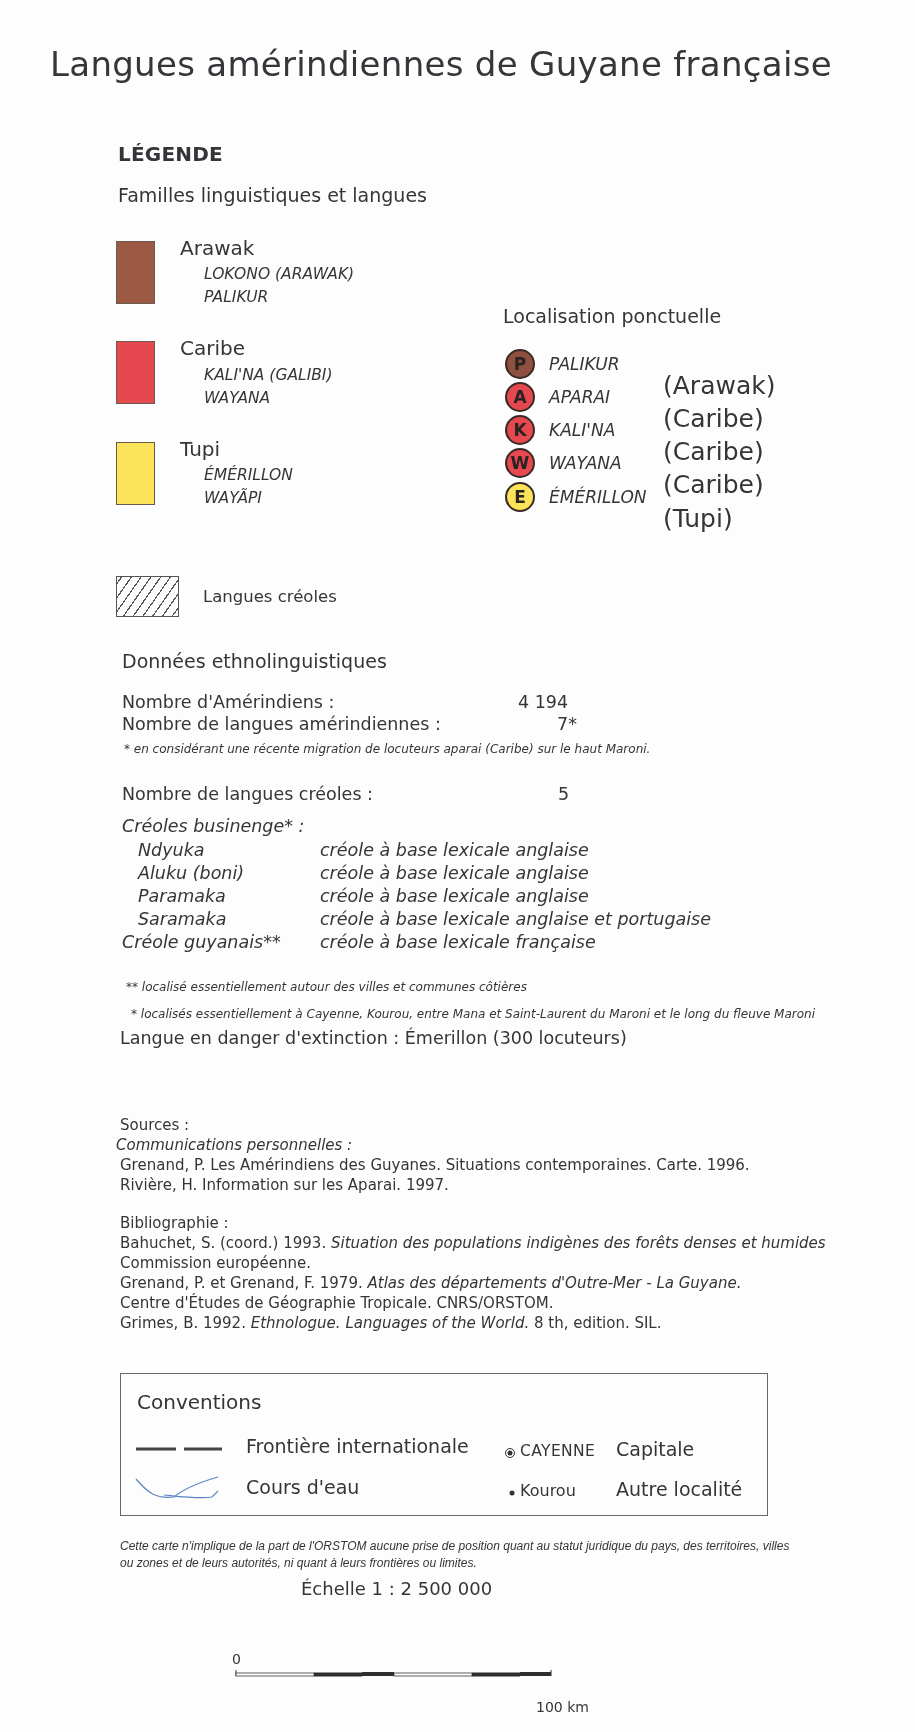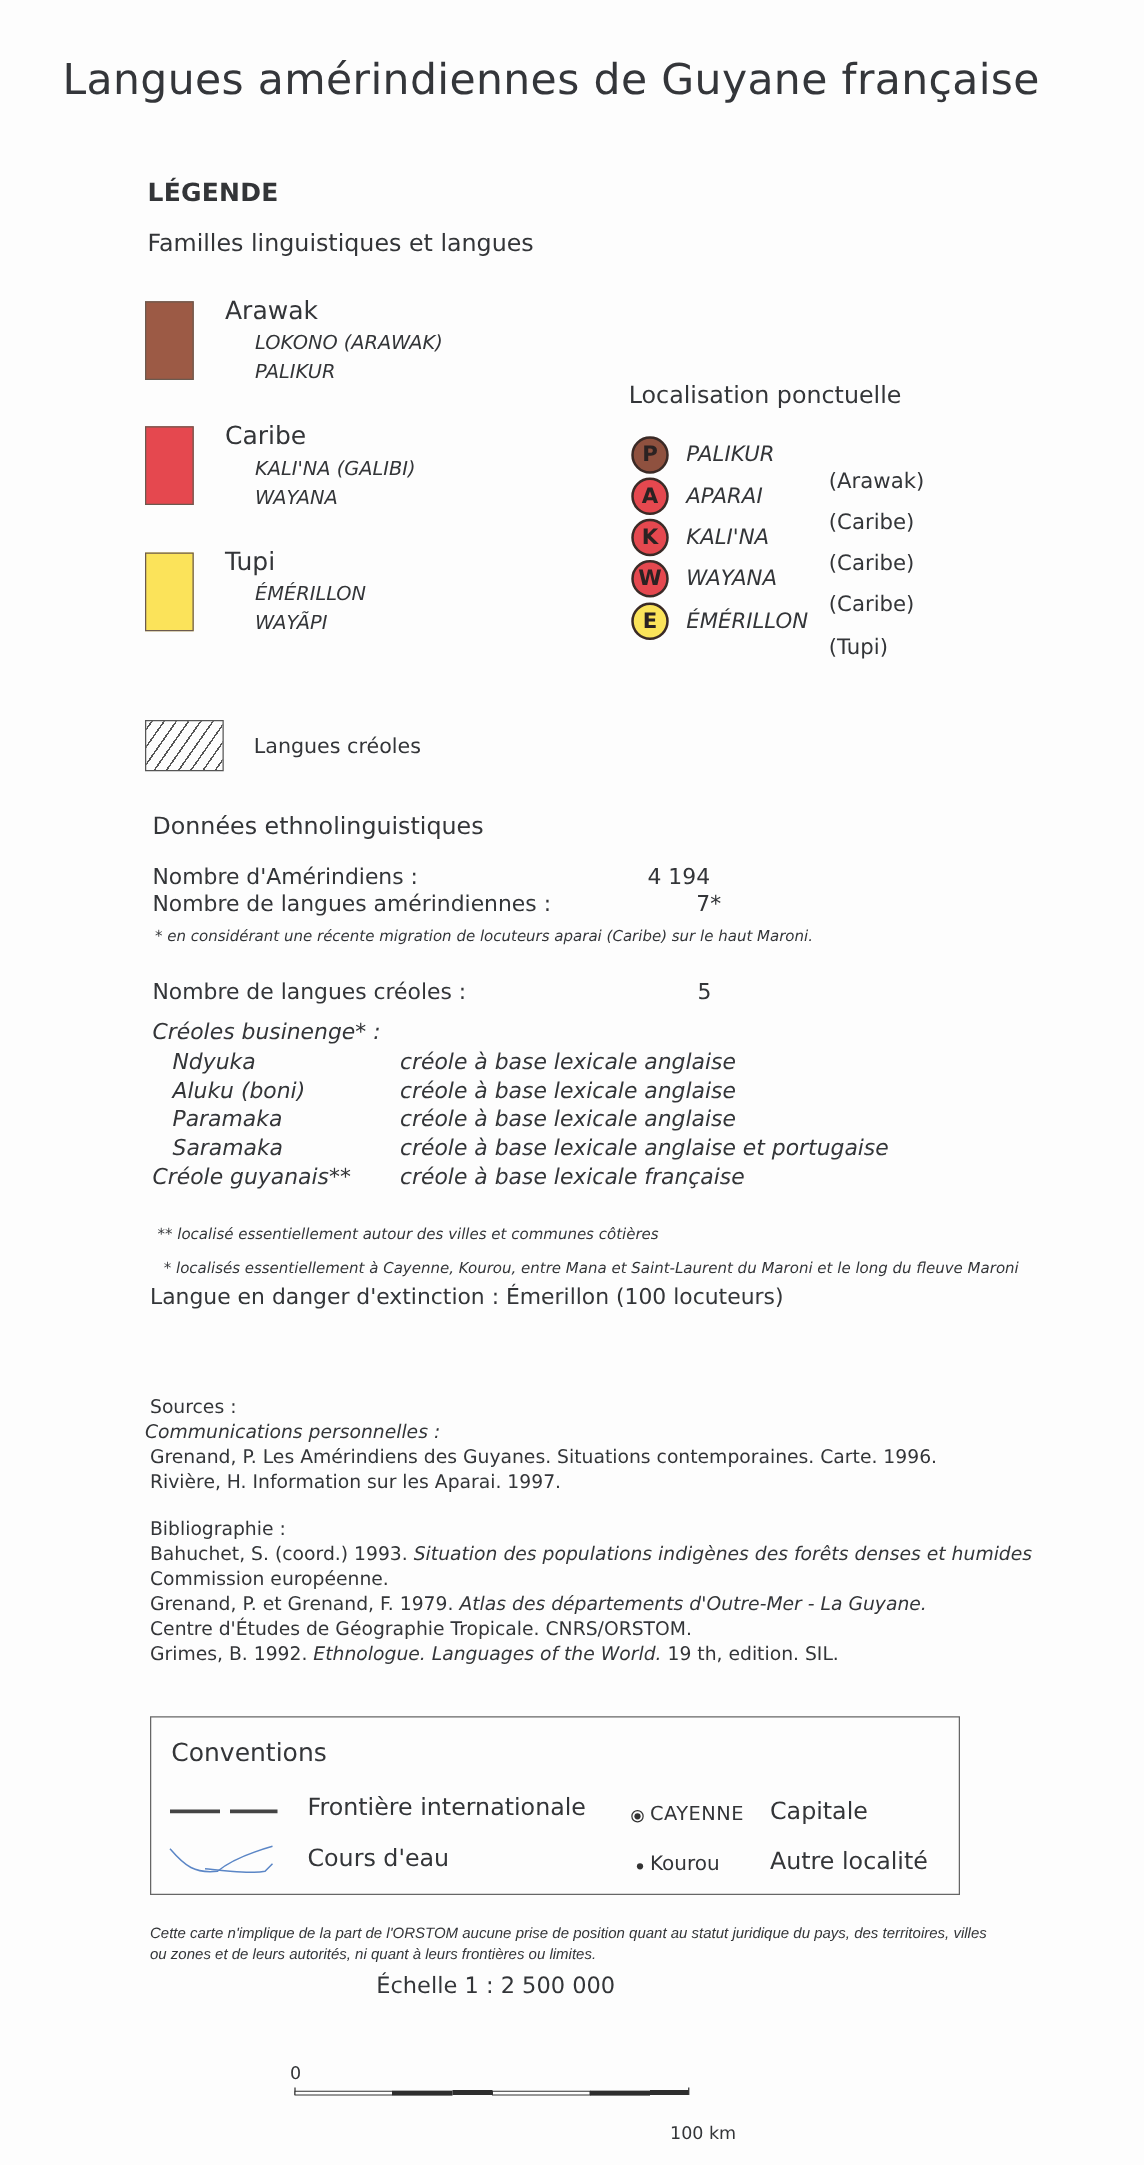--- a/index.html
+++ b/index.html
@@ -9,21 +9,21 @@
   .title { left:50px; top:44px; width:820px; font-size:34px; letter-spacing:0.3px; color:#34363a; }
   .legend-h { left:118px; top:142px; font-size:20px; font-weight:bold; letter-spacing:0.2px; }
   .sub-h { font-size:19px; }
   .family-name { font-size:20px; }
   .lang { font-size:15.5px; font-style:italic; }
   .swatch { position:absolute; width:39px; height:63px; border:1px solid #6b5a4f; box-sizing:border-box; }
   .pt-row { position:absolute; left:505px; height:30px; display:flex; align-items:center; }
   .pt-circle { width:30px; height:30px; border-radius:50%; border:2px solid #3a2a26; box-sizing:border-box;
                display:flex; align-items:center; justify-content:center; font-weight:bold; font-size:17px; color:#2b2222; }
   .pt-name { position:absolute; left:44px; font-size:17px; font-style:italic; }
-  .pt-fam { position:absolute; left:158px; font-size:17px;margin-top:42px; }
+  .pt-fam { position:absolute; left:158px; font-size:25px;margin-top:42px; }
   .hatch { left:116px; top:576px; width:63px; height:41px; border:1px solid #555; box-sizing:border-box;
            background: repeating-linear-gradient(-55deg, transparent 0 4px, #555 4px 5.2px, transparent 5.2px 8px); }
   .txt18 { font-size:17.5px; }
   .txt-ital { font-style:italic; }
   .note { font-size:12px; font-style:italic; }
   .ref { font-size:15px; }
   .conv-box { left:120px; top:1373px; width:648px; height:143px; border:1.5px solid #666; box-sizing:border-box; }
   .disclaimer { left:120px; top:1538px; font-size:12px; font-style:italic; line-height:17px; white-space:normal; width:670px; font-family:"Liberation Sans", sans-serif; }
 </style>
 </head>
@@ -98,33 +98,33 @@
 <div class="abs txt18 txt-ital" style="left:138px; top:886px;">Paramaka</div>
 <div class="abs txt18 txt-ital" style="left:320px; top:886px;">créole à base lexicale anglaise</div>
 <div class="abs txt18 txt-ital" style="left:138px; top:909px;">Saramaka</div>
 <div class="abs txt18 txt-ital" style="left:320px; top:909px;text-align:right;">créole à base lexicale anglaise et portugaise</div>
 <div class="abs txt18 txt-ital" style="left:122px; top:932px;">Créole guyanais**</div>
 <div class="abs txt18 txt-ital" style="left:320px; top:932px;">créole à base lexicale française</div>
 
 <div class="abs note" style="left:131px; top:966px;margin-top:41px;">* localisés essentiellement à Cayenne, Kourou, entre Mana et Saint-Laurent du Maroni et le long du fleuve Maroni</div>
 <div class="abs note" style="left:126px; top:980px;">** localisé essentiellement autour des villes et communes côtières</div>
 
-<div class="abs txt18" style="left:120px; top:1028px;">Langue en danger d'extinction : Émerillon (100 locuteurs)</div>
+<div class="abs txt18" style="left:120px; top:1028px;">Langue en danger d'extinction : Émerillon (300 locuteurs)</div>
 
 <div class="abs ref" style="left:120px; top:1116px;">Sources :</div>
 <div class="abs ref txt-ital" style="left:116px; top:1136px;">Communications personnelles :</div>
 <div class="abs ref" style="left:120px; top:1156px;">Grenand, P. Les Amérindiens des Guyanes. Situations contemporaines. Carte. 1996.</div>
 <div class="abs ref" style="left:120px; top:1176px;">Rivière, H. Information sur les Aparai. 1997.</div>
 
 <div class="abs ref" style="left:120px; top:1214px;">Bibliographie :</div>
 <div class="abs ref" style="left:120px; top:1234px;"><span>Bahuchet, S. (coord.) 1993. </span><i>Situation des populations indigènes des forêts denses et humides</i></div>
 <div class="abs ref" style="left:120px; top:1254px;"><span>Commission européenne.</span></div>
 <div class="abs ref" style="left:120px; top:1274px;"><span>Grenand, P. et Grenand, F. 1979. </span><i>Atlas des départements d'Outre-Mer - La Guyane.</i></div>
 <div class="abs ref" style="left:120px; top:1294px;"><span>Centre d'Études de Géographie Tropicale. CNRS/ORSTOM.</span></div>
-<div class="abs ref" style="left:120px; top:1314px;"><span>Grimes, B. 1992. </span><i>Ethnologue. Languages of the World.</i><span> 19 th, edition. SIL.</span></div>
+<div class="abs ref" style="left:120px; top:1314px;"><span>Grimes, B. 1992. </span><i>Ethnologue. Languages of the World.</i><span> 8 th, edition. SIL.</span></div>
 
 <div class="abs conv-box"></div>
 <div class="abs" style="left:137px; top:1390px; font-size:20px;">Conventions</div>
 
 <svg class="abs" style="left:134px; top:1444px;" width="90" height="10">
   <line x1="2" y1="5" x2="42" y2="5" stroke="#444" stroke-width="3"></line>
   <line x1="50" y1="5" x2="88" y2="5" stroke="#444" stroke-width="3"></line>
 </svg>
 <div class="abs" style="left:246px; top:1435px; font-size:19px;">Frontière internationale</div>
 

